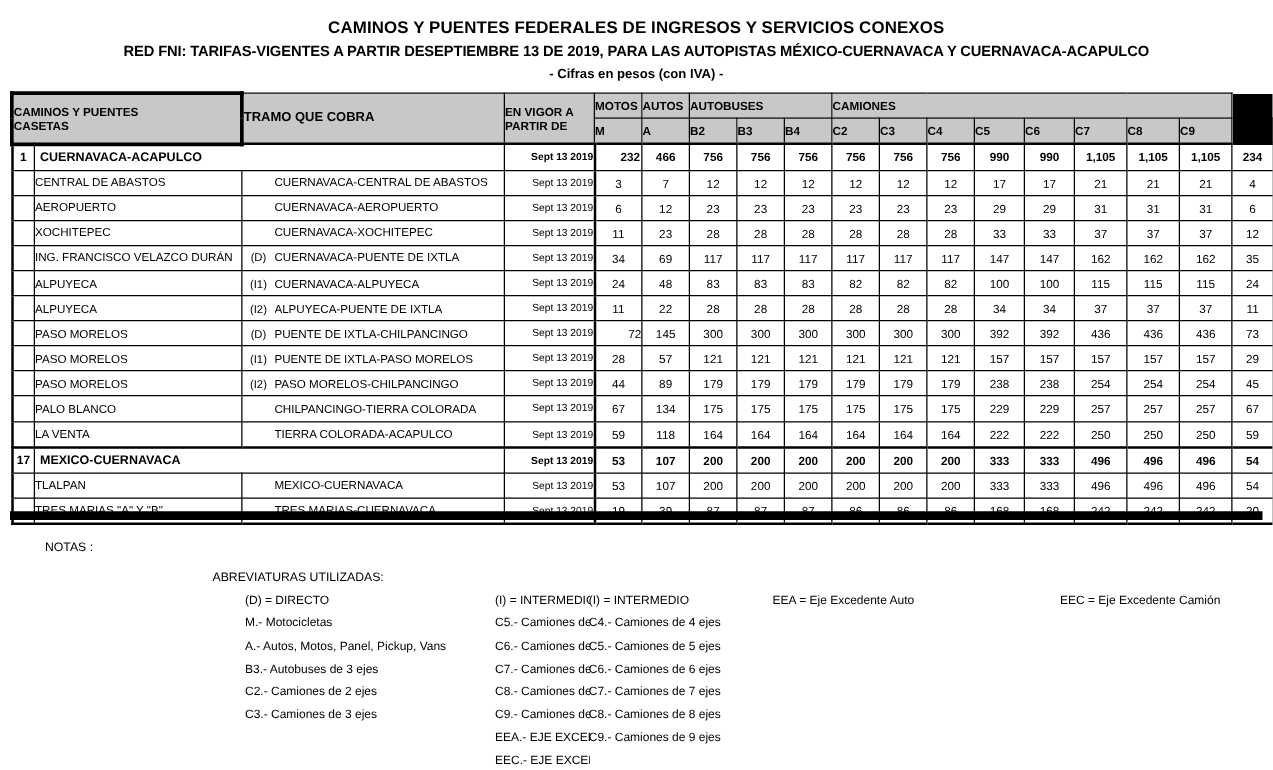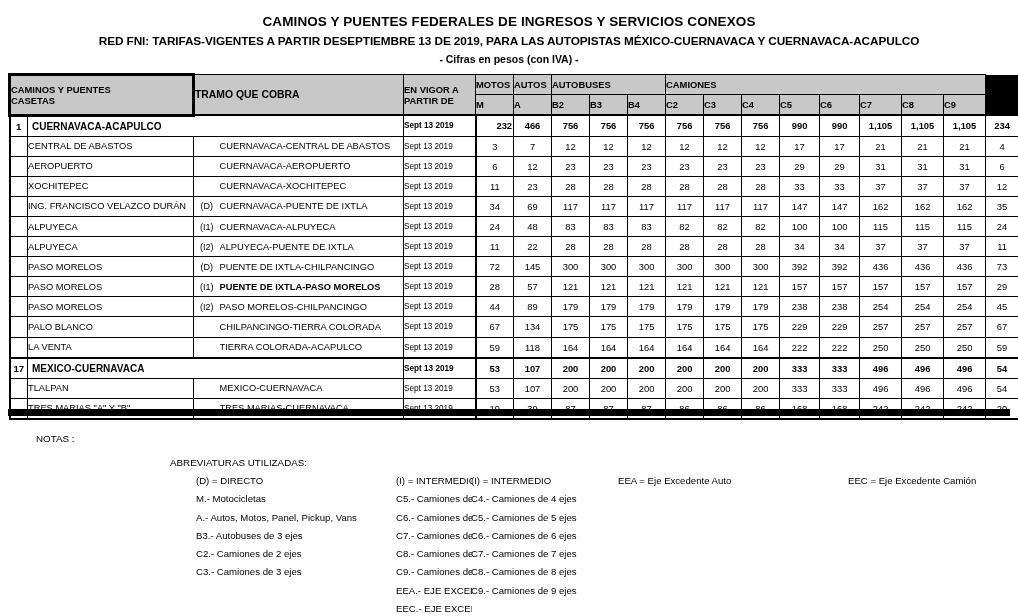--- a/index.html
+++ b/index.html
@@ -81,21 +81,21 @@
   tbody td {
     height: 19.1px;
     font-size: 9.3px;
   }
   td.num {
     text-align: center;
     font-weight: normal;
     font-size: 9.4px;
   }
   td.date {
-    text-align: left;
+    text-align: right;
     font-size: 8.2px;
   }
   tr.group td { font-weight: bold; }
   tr.group td.date { font-weight: bold; font-size: 8.2px; }
   tr.group td.num { font-weight: bold; }
 
   td.idx {
     text-align: center;
     font-size: 9.6px;
     font-weight: bold;
@@ -421,42 +421,42 @@
           <td class="num">11</td>
         </tr>
         <tr>
           <td class="idx outer-left"></td>
           <td class="caseta">
             <span class="caseta-inner">PASO MORELOS</span>
           </td>
           <td class="tipo" style="border-left: none; border-right: none;">(D)</td>
           <td class="tramo" style="border-left: none;">PUENTE DE IXTLA-CHILPANCINGO</td>
           <td class="date">Sept 13 2019</td>
-          <td class="num" style="border-left: 2.5px solid rgb(0, 0, 0);">72</td>
+          <td class="num" style="border-left: 2.5px solid rgb(0, 0, 0); text-align: right;">72</td>
           <td class="num">145</td>
           <td class="num">300</td>
           <td class="num">300</td>
           <td class="num">300</td>
           <td class="num">300</td>
           <td class="num">300</td>
           <td class="num">300</td>
           <td class="num">392</td>
           <td class="num">392</td>
           <td class="num">436</td>
           <td class="num">436</td>
           <td class="num">436</td>
           <td class="num">73</td>
         </tr>
         <tr>
           <td class="idx outer-left"></td>
           <td class="caseta">
             <span class="caseta-inner">PASO MORELOS</span>
           </td>
           <td class="tipo" style="border-left: none; border-right: none;">(I1)</td>
-          <td class="tramo" style="border-left: none; font-weight: bold;">PUENTE DE IXTLA-PASO MORELOS</td>
+          <td class="tramo" style="border-left: none;">PUENTE DE IXTLA-PASO MORELOS</td>
           <td class="date">Sept 13 2019</td>
           <td class="num" style="border-left: 2.5px solid rgb(0, 0, 0);">28</td>
           <td class="num">57</td>
           <td class="num">121</td>
           <td class="num">121</td>
           <td class="num">121</td>
           <td class="num">121</td>
           <td class="num">121</td>
           <td class="num">121</td>
           <td class="num">157</td>

